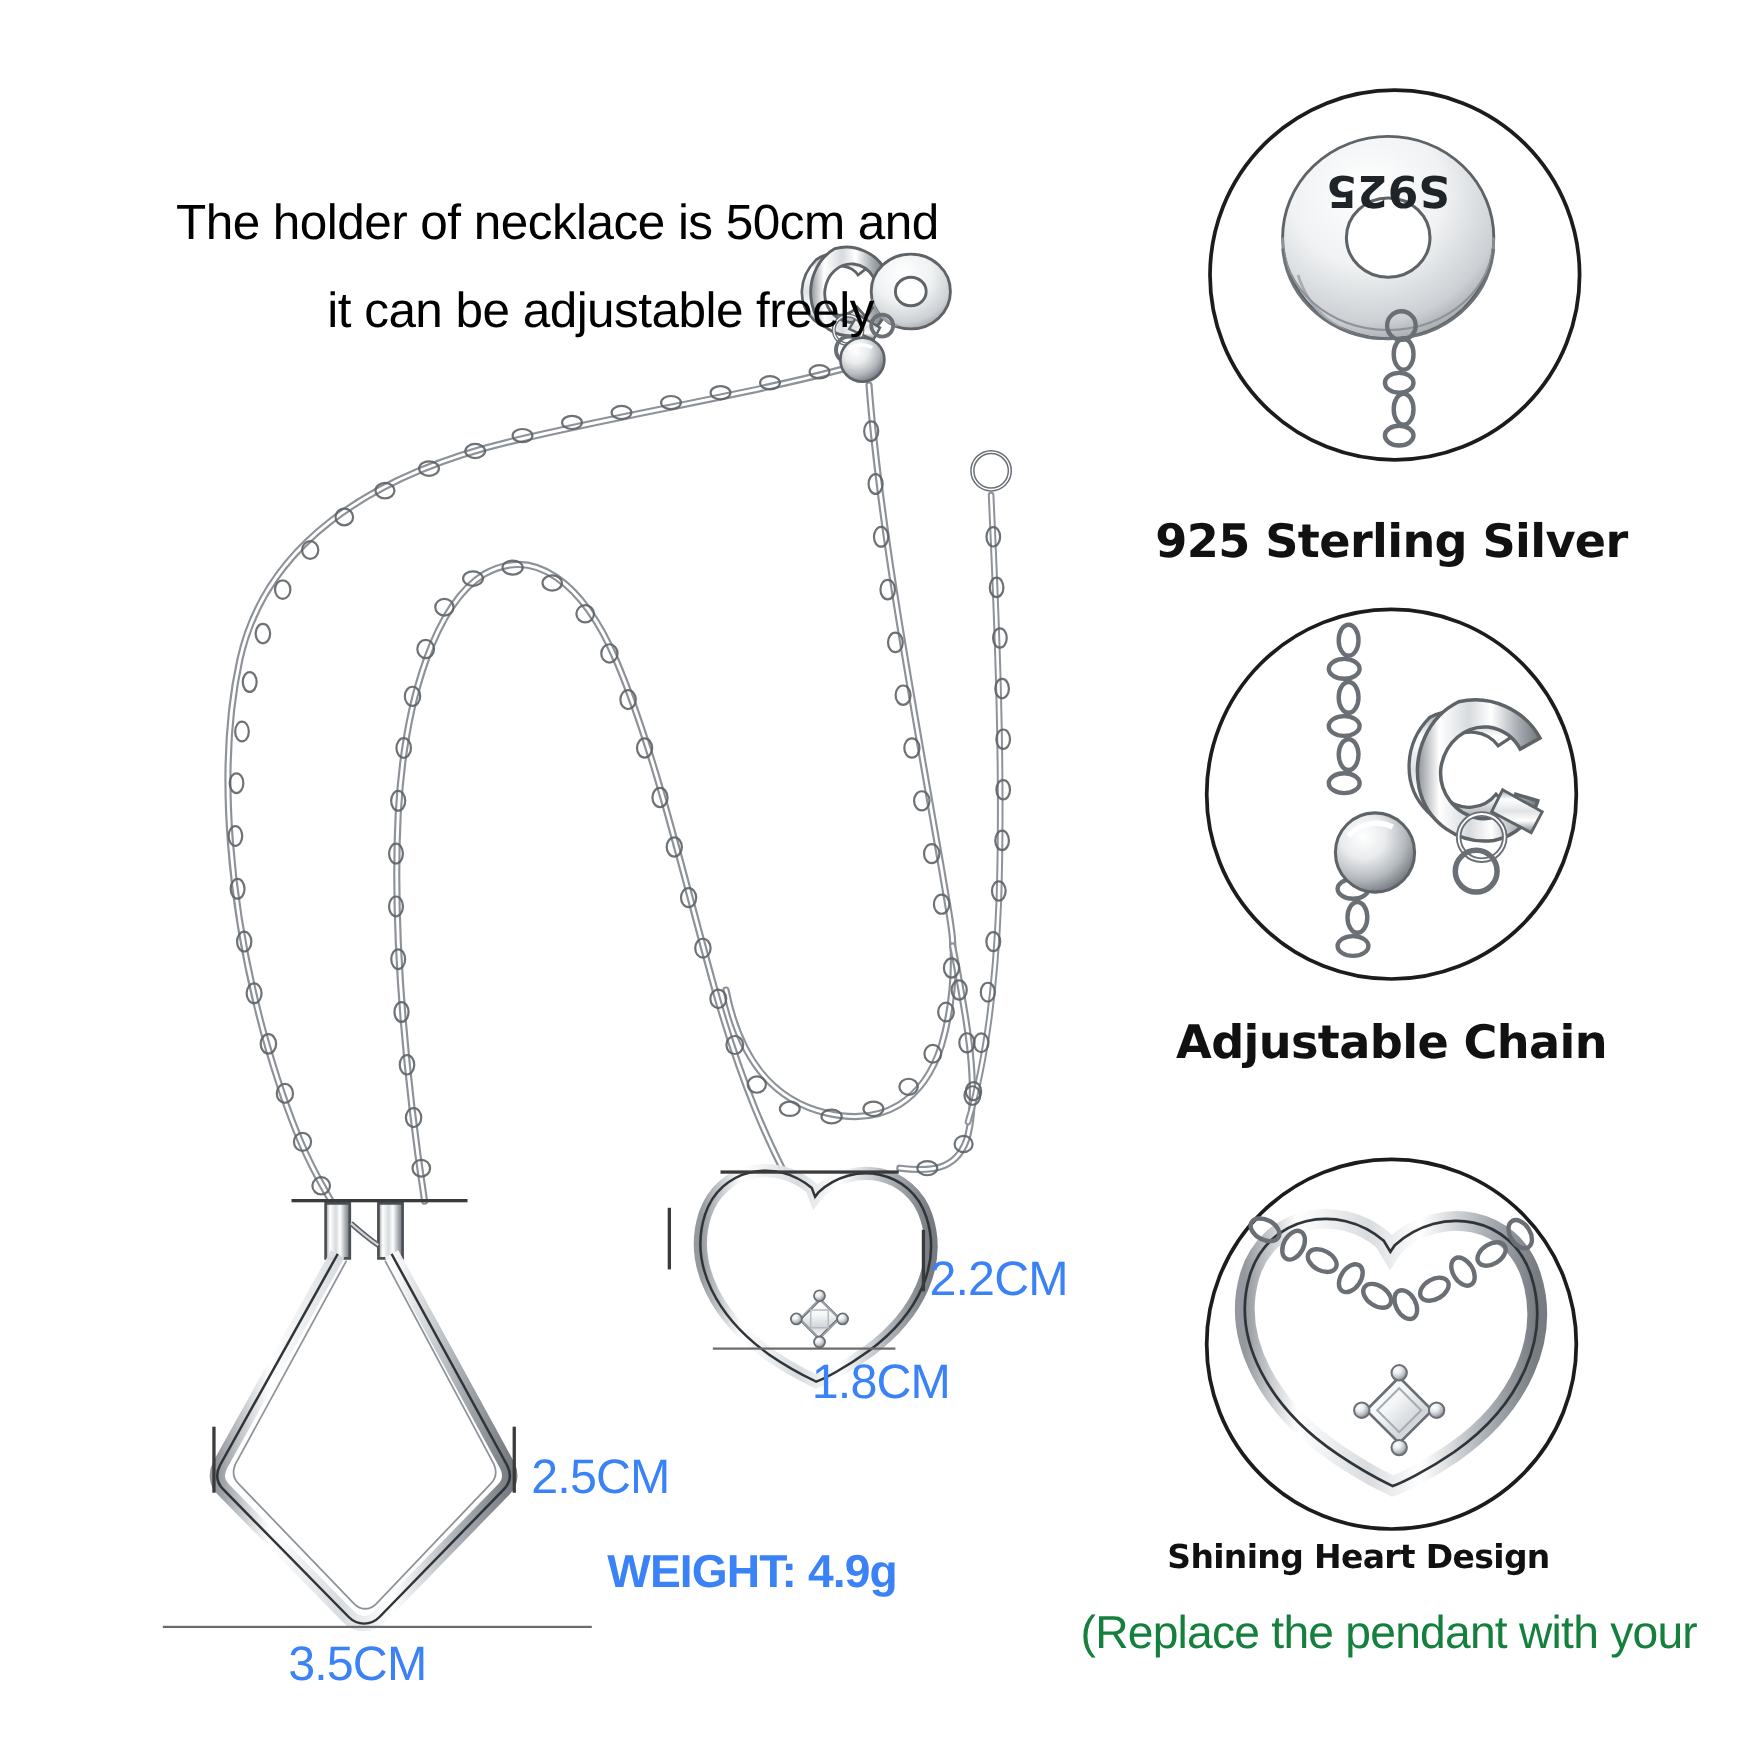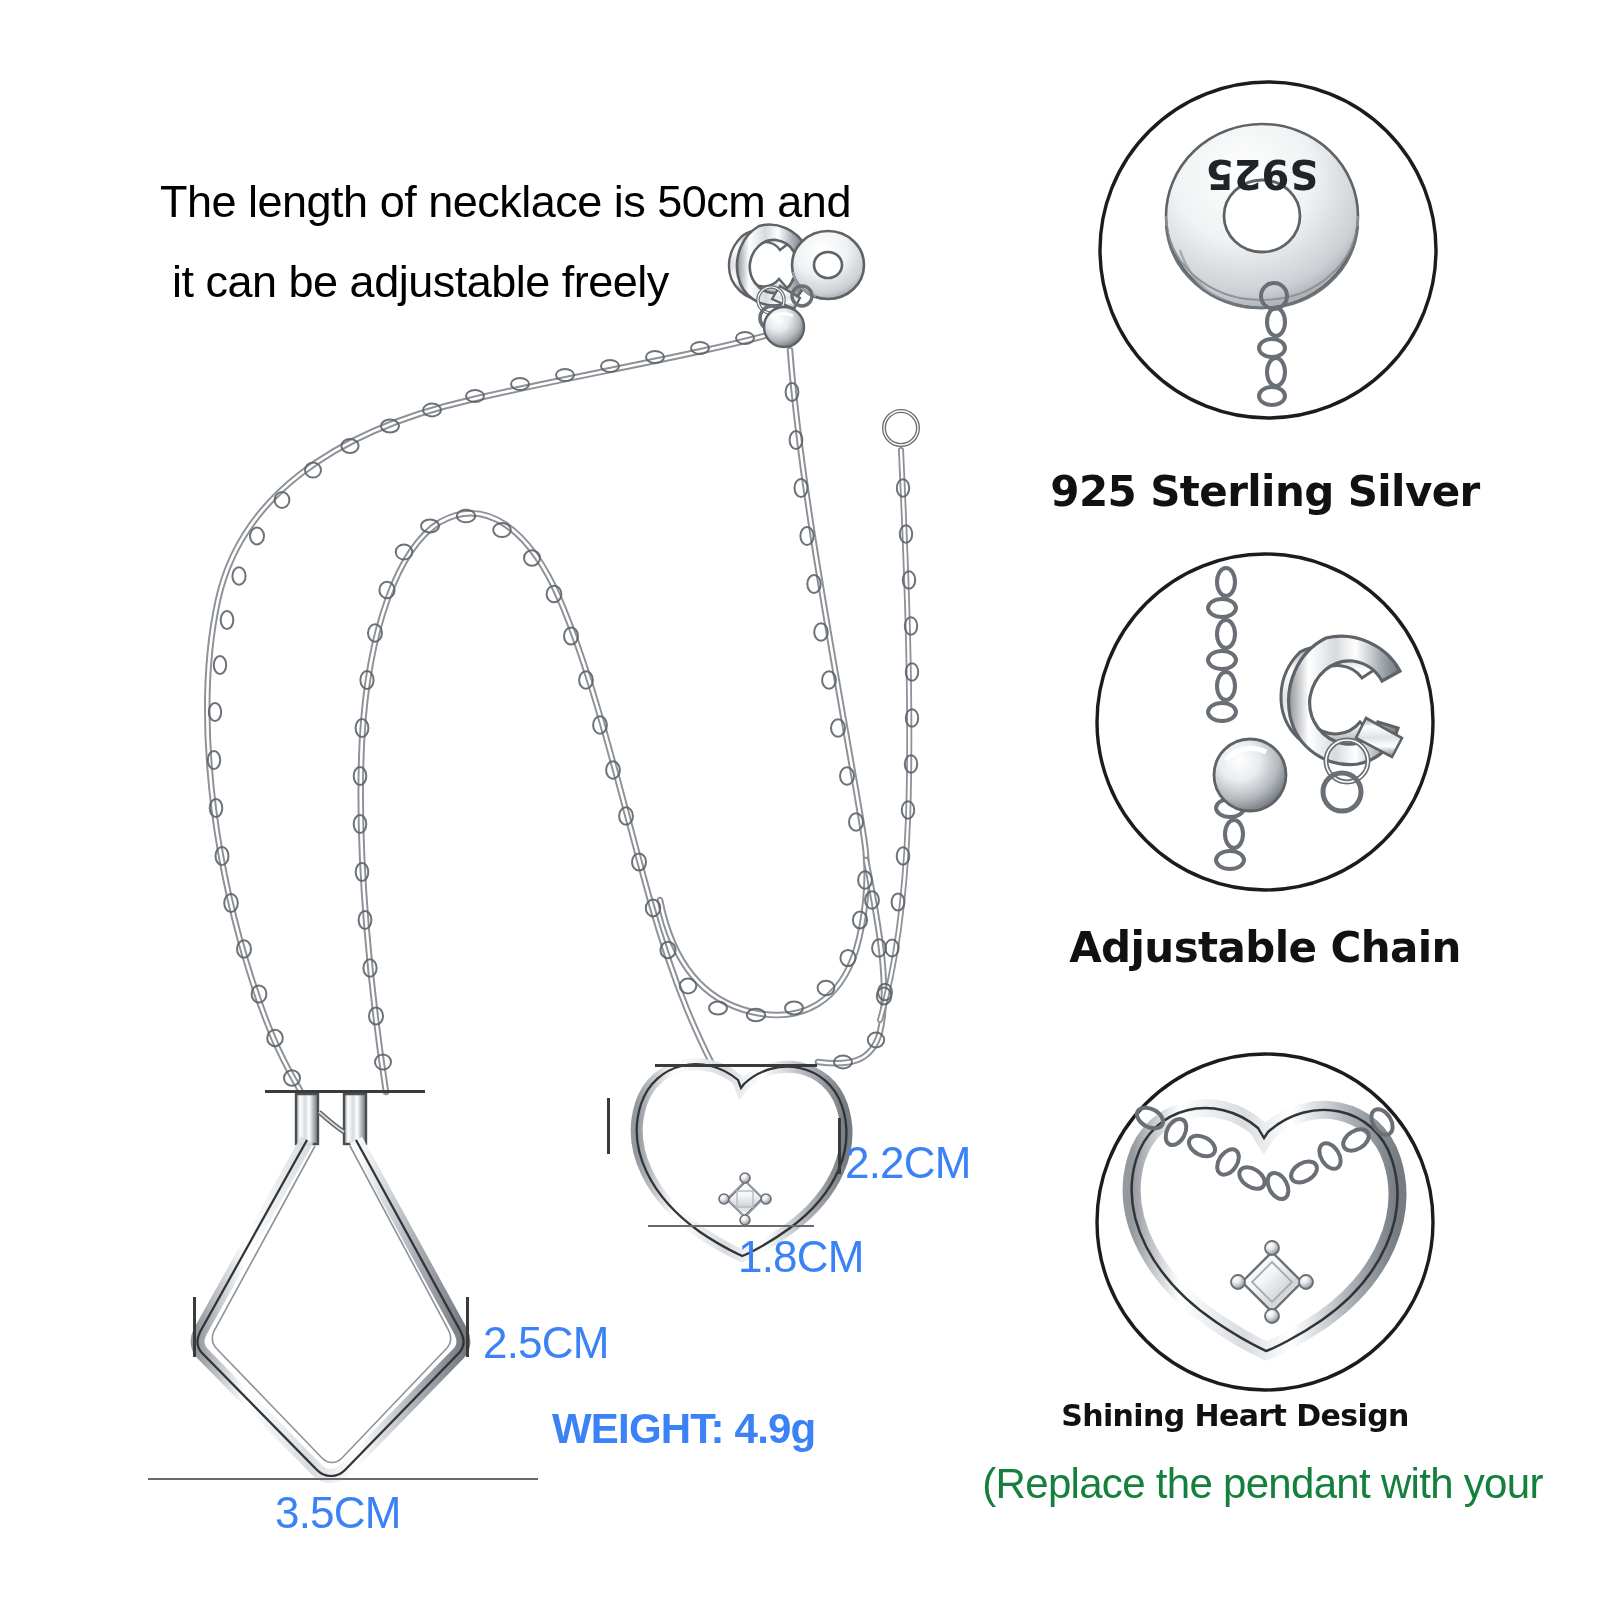--- a/index.html
+++ b/index.html
@@ -24,21 +24,21 @@
     left: 160px;
     top: 82px;
     width: 760px;
     font-family: "Liberation Sans Narrow", "Liberation Sans", sans-serif;
     font-size: 45px;
     line-height: 1.78;
     letter-spacing: -0.5px;
     color: #000;
     white-space: pre-line;
   }
-  .headline .l2 { display: block; padding-left: 12px; }
+  .headline .l2 { display: block; padding-left: 12px; text-align: center; }
 
   .feature-label {
     position: absolute;
     width: 560px;
     text-align: center;
     font-family: "DejaVu Sans", "Liberation Sans", sans-serif;
     font-size: 42px;
     font-weight: 600;
     letter-spacing: -0.6px;
     color: #111;
@@ -64,21 +64,21 @@
     position: absolute;
     font-family: "Liberation Sans Narrow", "Liberation Sans", sans-serif;
     font-size: 44px;
     letter-spacing: -0.8px;
     color: #3b82f6;
     white-space: nowrap;
   }
   #dim-22   { left: 845px; top: 1138px; }
   #dim-18   { left: 738px; top: 1232px; }
   #dim-25   { left: 483px; top: 1318px; }
-  #dim-35   { left: 275px; top: 1488px; }
+  #dim-35   { left: 262px; top: 1488px; }
   #weight   { left: 552px; top: 1405px; font-size: 42px; font-weight: bold; }
 
   
   .rule-h {
     position: absolute;
     height: 0;
     border-top: 3px solid #3a3a3a;
   }
   .rule-h.thin { border-top: 2px solid #6a6a6a; }
   .tick-v {
@@ -552,21 +552,21 @@
 
   <div class="tick-v" style="left:607px; top:1098px; height:56px;"></div>
   <div class="tick-v" style="left:838px; top:1118px; height:56px;"></div>
   <div class="rule-h thin" style="left:648px; top:1225px; width:166px;"></div>
 
   <div class="tick-v" style="left:193px; top:1297px; height:60px;"></div>
   <div class="tick-v" style="left:466px; top:1297px; height:60px;"></div>
   <div class="rule-h thin" style="left:148px; top:1478px; width:390px;"></div>
 
   <div class="headline">
-    <span>The length of necklace is 50cm and</span>
+    <span>The holder of necklace is 50cm and</span>
     <span class="l2">it can be adjustable freely</span>
   </div>
 
   <div class="feature-label" id="label-silver">925 Sterling Silver</div>
 
   <div class="feature-label" id="label-chain">Adjustable Chain</div>
 
   <div class="feature-label" id="label-heart">Shining Heart Design</div>
 
   <div class="feature-sub">

